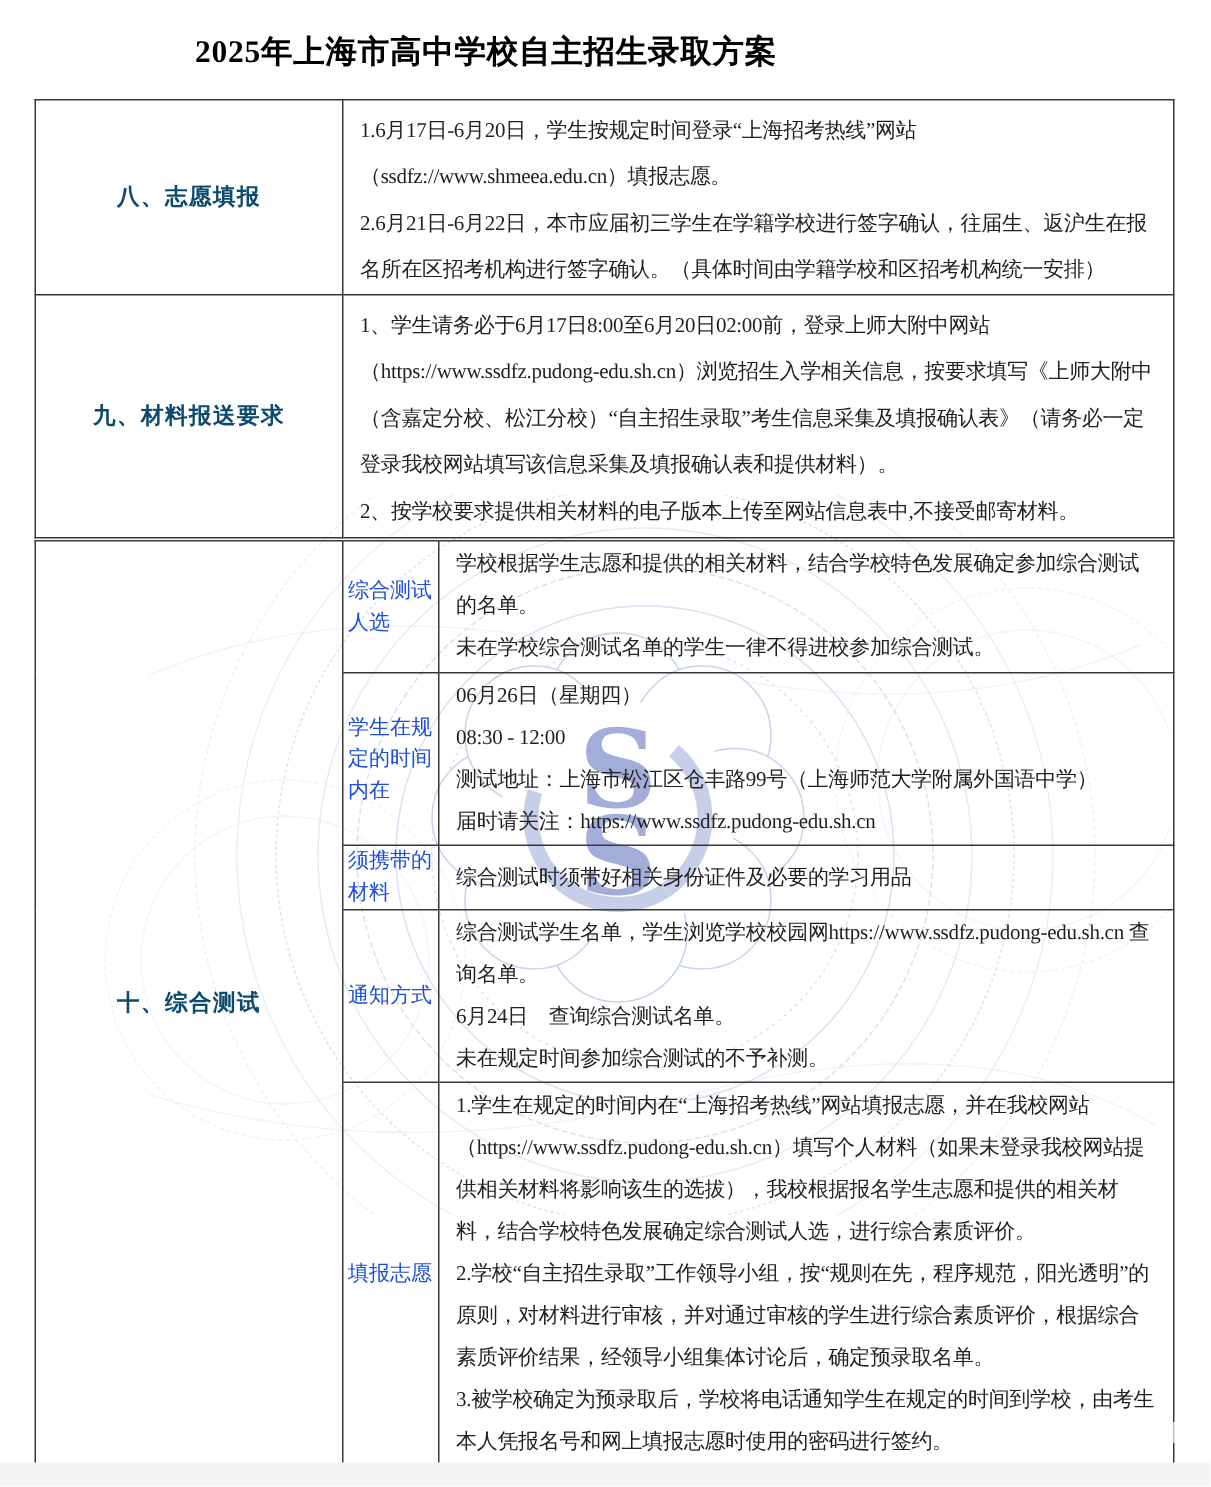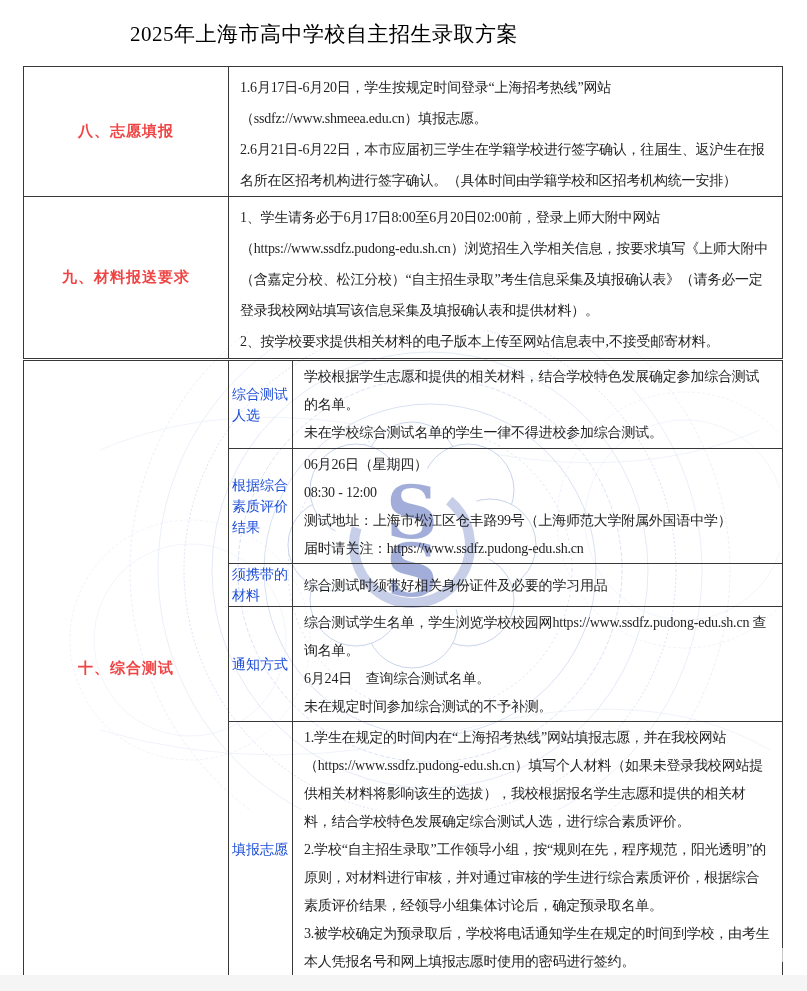--- a/index.html
+++ b/index.html
@@ -3,35 +3,35 @@
 <meta charset="utf-8">
 <style>
   html,body{margin:0;padding:0;}
   body{
     width:807px;height:991px;background:#ffffff;position:relative;overflow:hidden;
     font-family:"Liberation Serif","DejaVu Serif",serif;color:#1f1f1f;
     -webkit-font-smoothing:antialiased;
   }
   .doc-title{
     position:absolute;top:20px;left:0;width:648px;text-align:center;
-    font-size:21px;font-weight:normal;letter-spacing:0.5px;color:#000;
+    font-size:21px;font-weight:bold;letter-spacing:0.5px;color:#000;
     font-family:"Liberation Serif","DejaVu Serif",serif;
   }
   table.doc-table{
     border-collapse:collapse;table-layout:fixed;position:absolute;left:23px;
     background:transparent;
   }
   #tableA{top:66px;width:759px;}
   #tableB{top:360px;width:759px;}
   td{
     border:1.5px solid #383838;vertical-align:middle;overflow:hidden;
     background:transparent;
   }
   .main-label{
-    font-weight:bold;text-align:center;font-size:15px;color:#ef4444;
+    font-weight:bold;text-align:center;font-size:15px;color:#0c4a6e;
     font-family:"Liberation Sans","DejaVu Sans",sans-serif;letter-spacing:1px;
   }
   .sub-label{
     text-align:left;font-size:14px;line-height:21px;padding:0 3px;color:#1d4ed8;
   }
   .content{vertical-align:top;padding:5px 12px 0 11px;font-size:14px;letter-spacing:-0.2px;}
   .content p{margin:0;}
   #tableA .content p{line-height:31px;}
   #tableB .content p{line-height:28px;}
   #tableA .content{padding-top:5px;}
@@ -117,21 +117,21 @@
   <tbody>
       <tr style="height:88px">
     <td class="main-label" rowspan="5">十、综合测试</td>
     <td class="sub-label">综合测试人选</td>
     <td class="content">
       <p>学校根据学生志愿和提供的相关材料，结合学校特色发展确定参加综合测试的名单。</p>
       <p>未在学校综合测试名单的学生一律不得进校参加综合测试。</p>
     </td>
   </tr>
   <tr style="height:115px">
-    <td class="sub-label">根据综合素质评价结果</td>
+    <td class="sub-label">学生在规定的时间内在</td>
     <td class="content">
       <p>06月26日（星期四）</p>
       <p>08:30 - 12:00</p>
       <p>测试地址：上海市松江区仓丰路99号（上海师范大学附属外国语中学）</p>
       <p>届时请关注：https://www.ssdfz.pudong-edu.sh.cn</p>
     </td>
   </tr>
   <tr style="height:34px">
     <td class="sub-label">须携带的材料</td>
     <td class="content single-line-cell">

